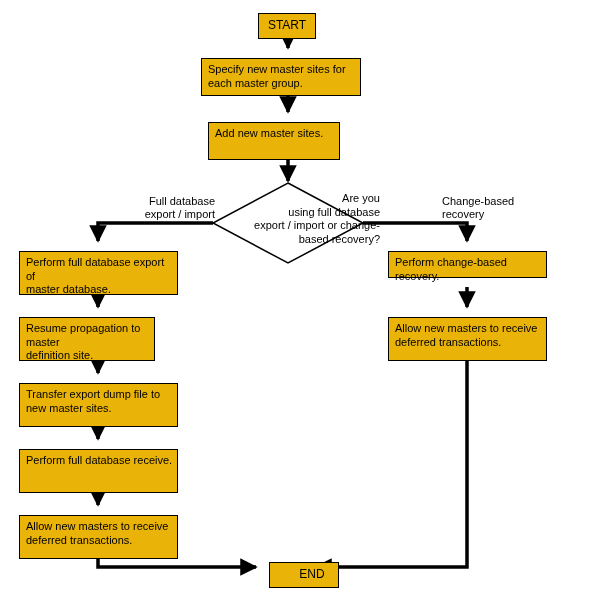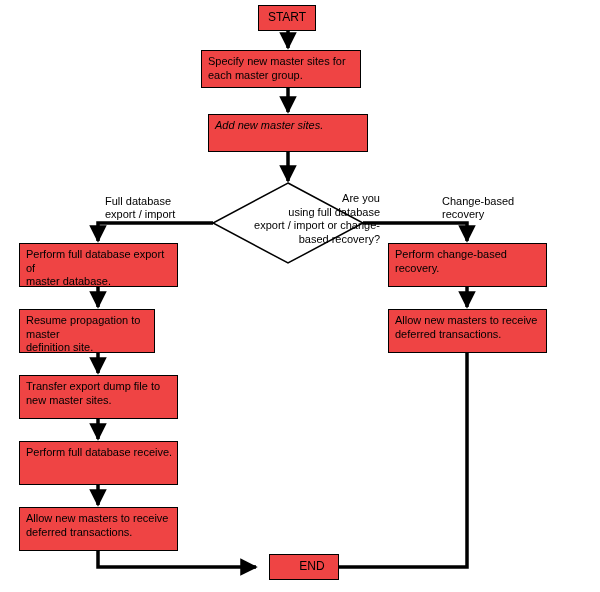--- a/index.html
+++ b/index.html
@@ -22,22 +22,23 @@
     position: absolute;
     left: 0;
     top: 0;
     width: 600px;
     height: 592px;
   }
   .node {
     position: absolute;
     box-sizing: border-box;
     border: 1.5px solid #000000;
-    background: #ef4444;
+    background: #eab308;
     z-index: 3;
+    margin-top: 8px;
   }
   .node .txt {
     position: absolute;
     left: 6px;
     right: 4px;
     top: 4px;
     font-size: 11px;
     line-height: 13.5px;
     color: #000000;
     white-space: pre-line;
@@ -68,21 +69,21 @@
     pointer-events: none;
   }
   .branch-label {
     position: absolute;
     z-index: 4;
     font-size: 11px;
     line-height: 13px;
     color: #000000;
     white-space: pre-line;
   }
-  .branch-label.left { text-align: left; }
+  .branch-label.left { text-align: right; }
   .branch-label.right { text-align: left; }
 </style>
 </head>
 <body>
 
 <div id="canvas">
 
   <svg class="layer" viewBox="0 0 600 592" xmlns="http://www.w3.org/2000/svg">
     <defs>
       <marker id="arrow" viewBox="0 0 10 10" refX="9" refY="5" markerWidth="5" markerHeight="5" orient="auto-start-reverse">
@@ -116,21 +117,21 @@
 
   <div class="node terminator" style="left:258px; top:5px; width:58px; height:26px;">
     <span class="txt">START</span>
   </div>
 
   <div class="node" style="left:201px; top:50px; width:160px; height:38px;">
     <span class="txt">Specify new master sites for
 each master group.</span>
   </div>
 
-  <div class="node" style="left:208px; top:114px; width:160px; height:38px;font-style:italic;">
+  <div class="node" style="left:208px; top:114px; width:132px; height:38px;">
     <span class="txt">Add new master sites.</span>
   </div>
 
   <div class="diamond-label" style="left:196px; top:192px; width:184px;">Are you
 using full database
 export / import or change-
 based recovery?</div>
 
   <div class="branch-label left" style="left:105px; top:195px; width:110px;">Full database
 export / import</div>
@@ -155,21 +156,21 @@
 
   <div class="node" style="left:19px; top:441px; width:159px; height:44px;">
     <span class="txt">Perform full database receive.</span>
   </div>
 
   <div class="node" style="left:19px; top:507px; width:159px; height:44px;">
     <span class="txt">Allow new masters to receive
 deferred transactions.</span>
   </div>
 
-  <div class="node" style="left:388px; top:243px; width:159px; height:44px;">
+  <div class="node" style="left:388px; top:243px; width:159px; height:27px;">
     <span class="txt">Perform change-based recovery.</span>
   </div>
 
   <div class="node" style="left:388px; top:309px; width:159px; height:44px;">
     <span class="txt">Allow new masters to receive
 deferred transactions.</span>
   </div>
 
   <div class="node terminator" style="left:269px; top:554px; width:70px; height:26px;padding-left:16px;">
     <span class="txt">END</span>

